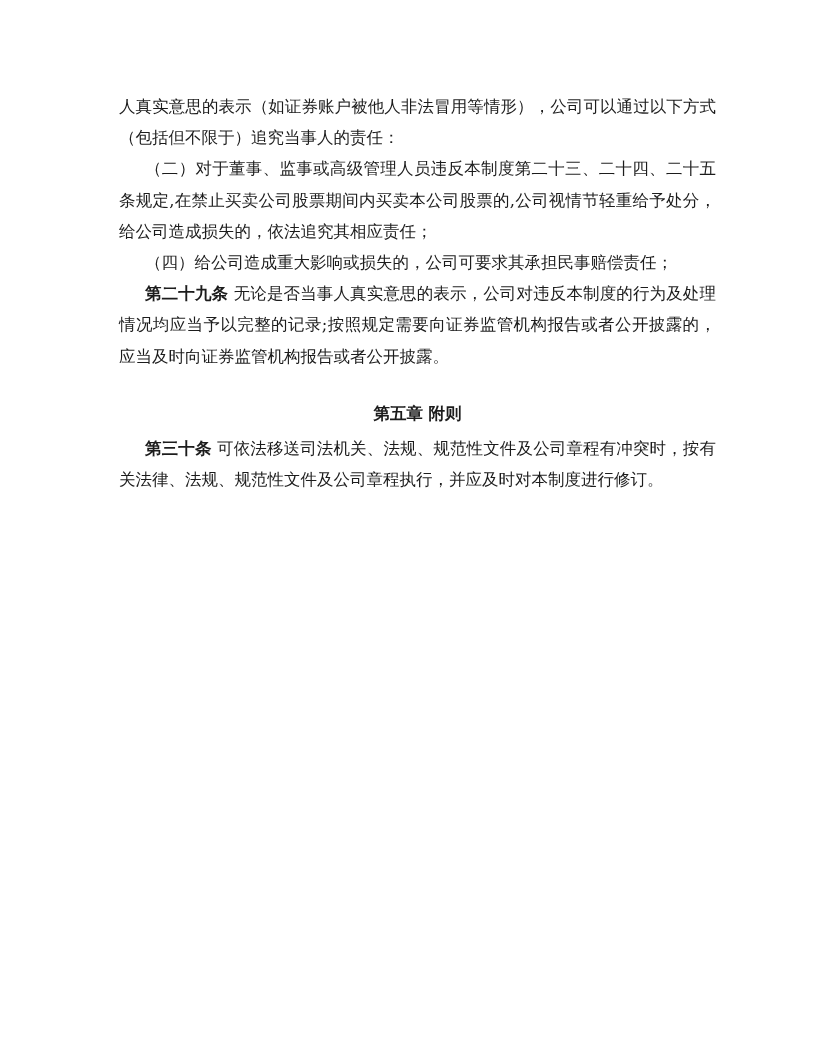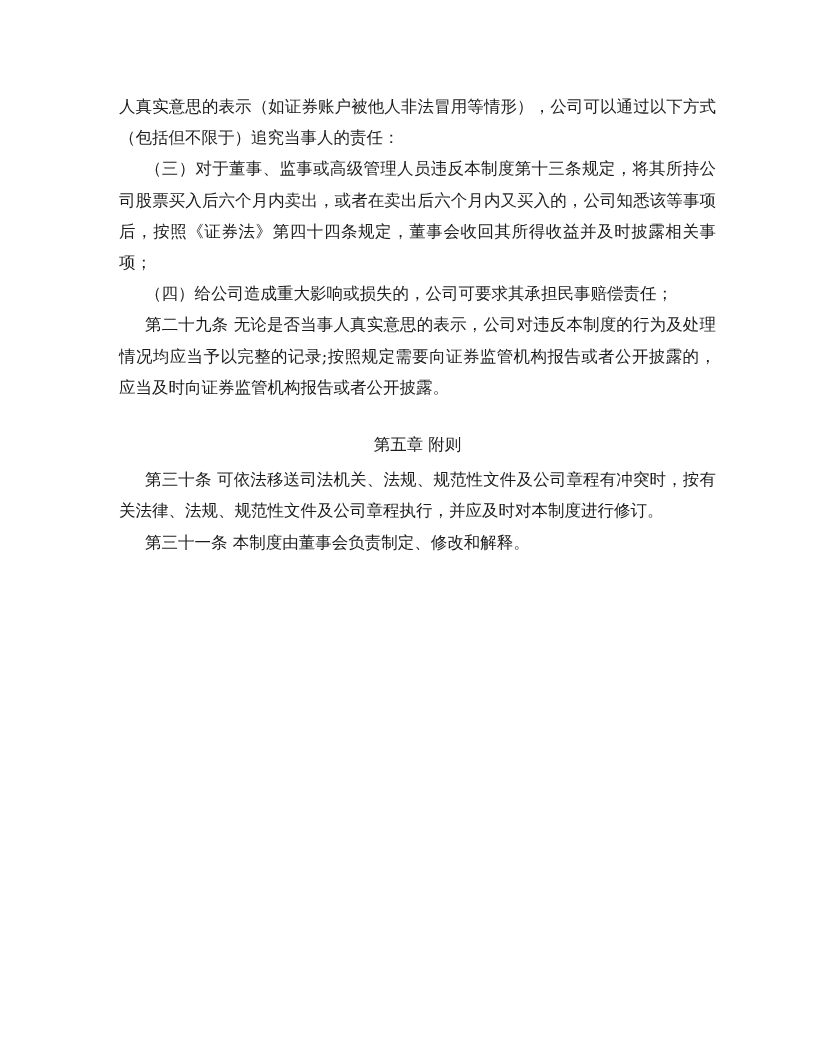--- a/index.html
+++ b/index.html
@@ -28,49 +28,48 @@
     line-height: 31.2px;
     text-align: justify;
     text-justify: inter-ideograph;
     text-indent: 1.58em;
     word-break: break-all;
   }
   p.para.no-indent {
     text-indent: 0;
   }
   .lead {
-    font-weight: normal;
+    font-weight: bold;
   }
   h2.chapter {
     margin: 26px 0 4px 0;
     font-size: 16.5px;
     line-height: 31.2px;
-    font-weight: normal;
+    font-weight: bold;
     text-align: center;
     text-indent: 0;
   }
 </style>
 </head>
 <body>
 
 <div class="page">
   <div class="content">
 
     <p class="para no-indent"><b class="lead"></b><span>人真实意思的表示（如证券账户被他人非法冒用等情形），公司可以通过以下方式（包括但不限于）追究当事人的责任：</span></p>
 
 
+    <p class="para"><b class="lead"></b><span>（二）对于董事、监事或高级管理人员违反本制度第二十三、二十四、二十五条规定,在禁止买卖公司股票期间内买卖本公司股票的,公司视情节轻重给予处分，给公司造成损失的，依法追究其相应责任；</span></p>
 
-    <p class="para"><b class="lead"></b><span>（三）对于董事、监事或高级管理人员违反本制度第十三条规定，将其所持公司股票买入后六个月内卖出，或者在卖出后六个月内又买入的，公司知悉该等事项后，按照《证券法》第四十四条规定，董事会收回其所得收益并及时披露相关事项；</span></p>
 
     <p class="para"><b class="lead"></b><span>（四）给公司造成重大影响或损失的，公司可要求其承担民事赔偿责任；</span></p>
 
 
     <p class="para"><b class="lead">第二十九条</b><span> 无论是否当事人真实意思的表示，公司对违反本制度的行为及处理情况均应当予以完整的记录;按照规定需要向证券监管机构报告或者公开披露的，应当及时向证券监管机构报告或者公开披露。</span></p>
 
     <h2 class="chapter">第五章 附则</h2>
 
     <p class="para"><b class="lead">第三十条</b><span> 可依法移送司法机关、法规、规范性文件及公司章程有冲突时，按有关法律、法规、规范性文件及公司章程执行，并应及时对本制度进行修订。</span></p>
 
-    <p class="para"><b class="lead">第三十一条</b><span> 本制度由董事会负责制定、修改和解释。</span></p>
 
 
   </div>
 </div>
 
 </body></html>

